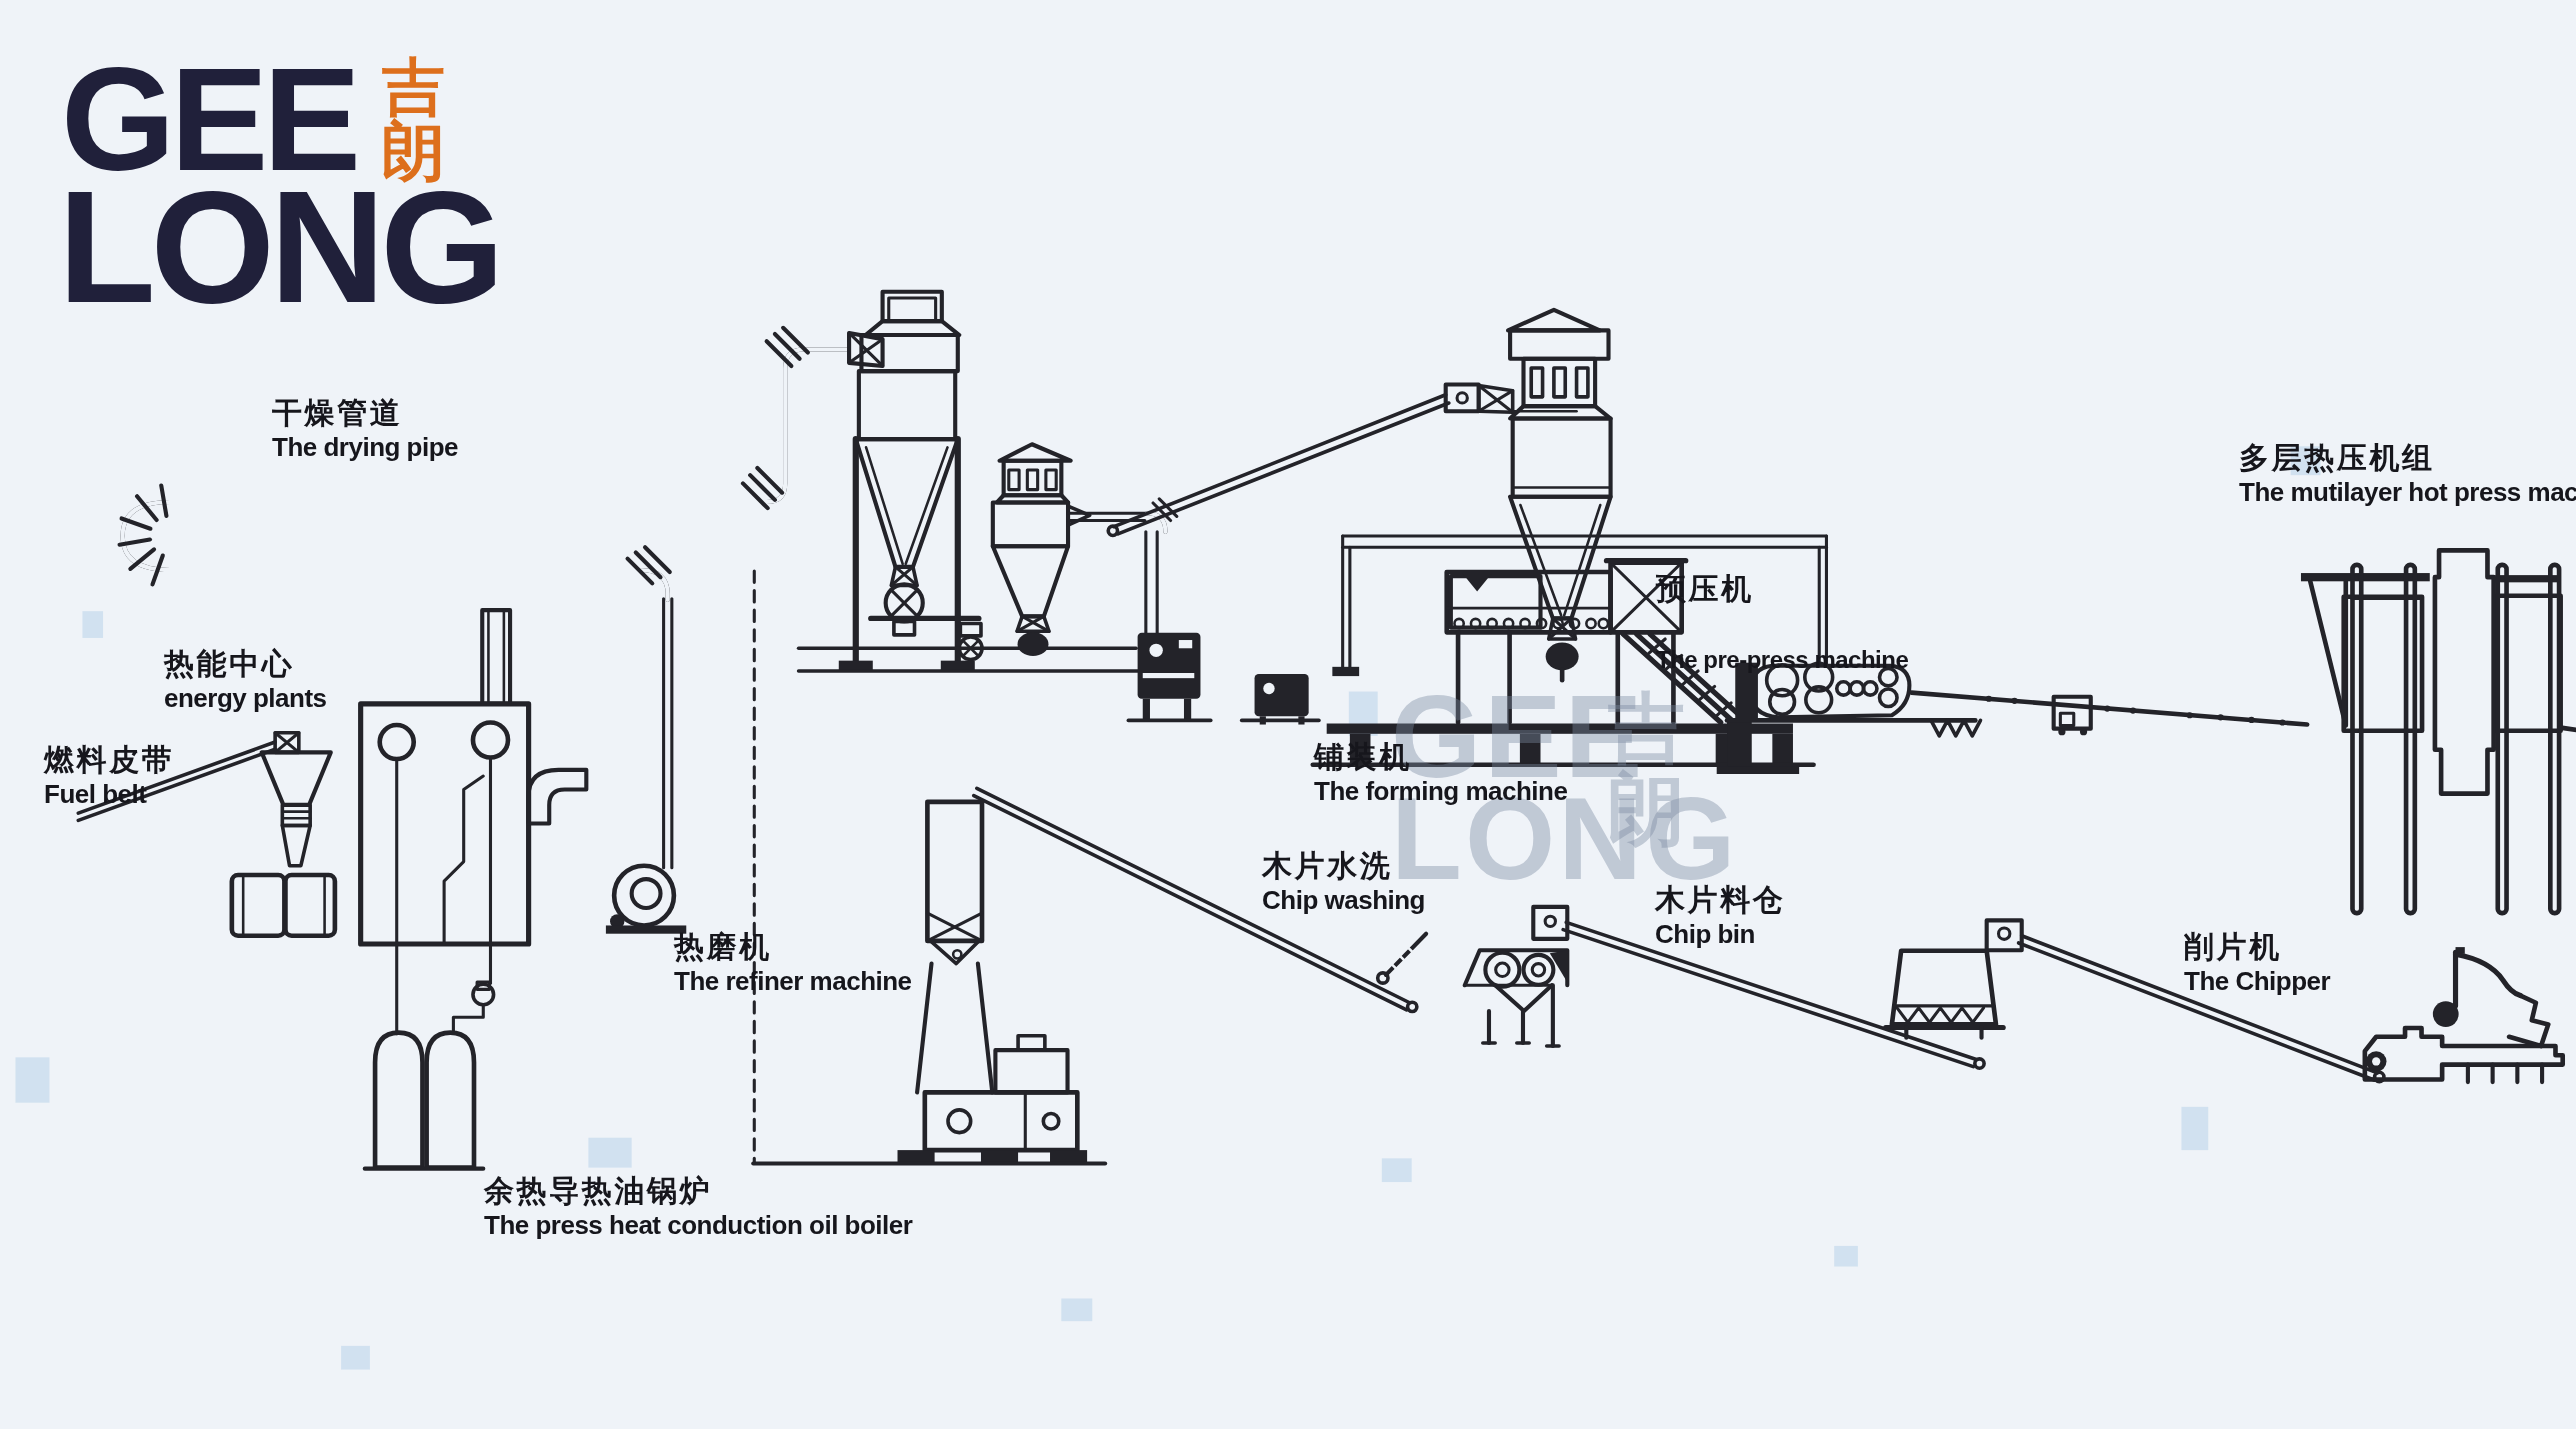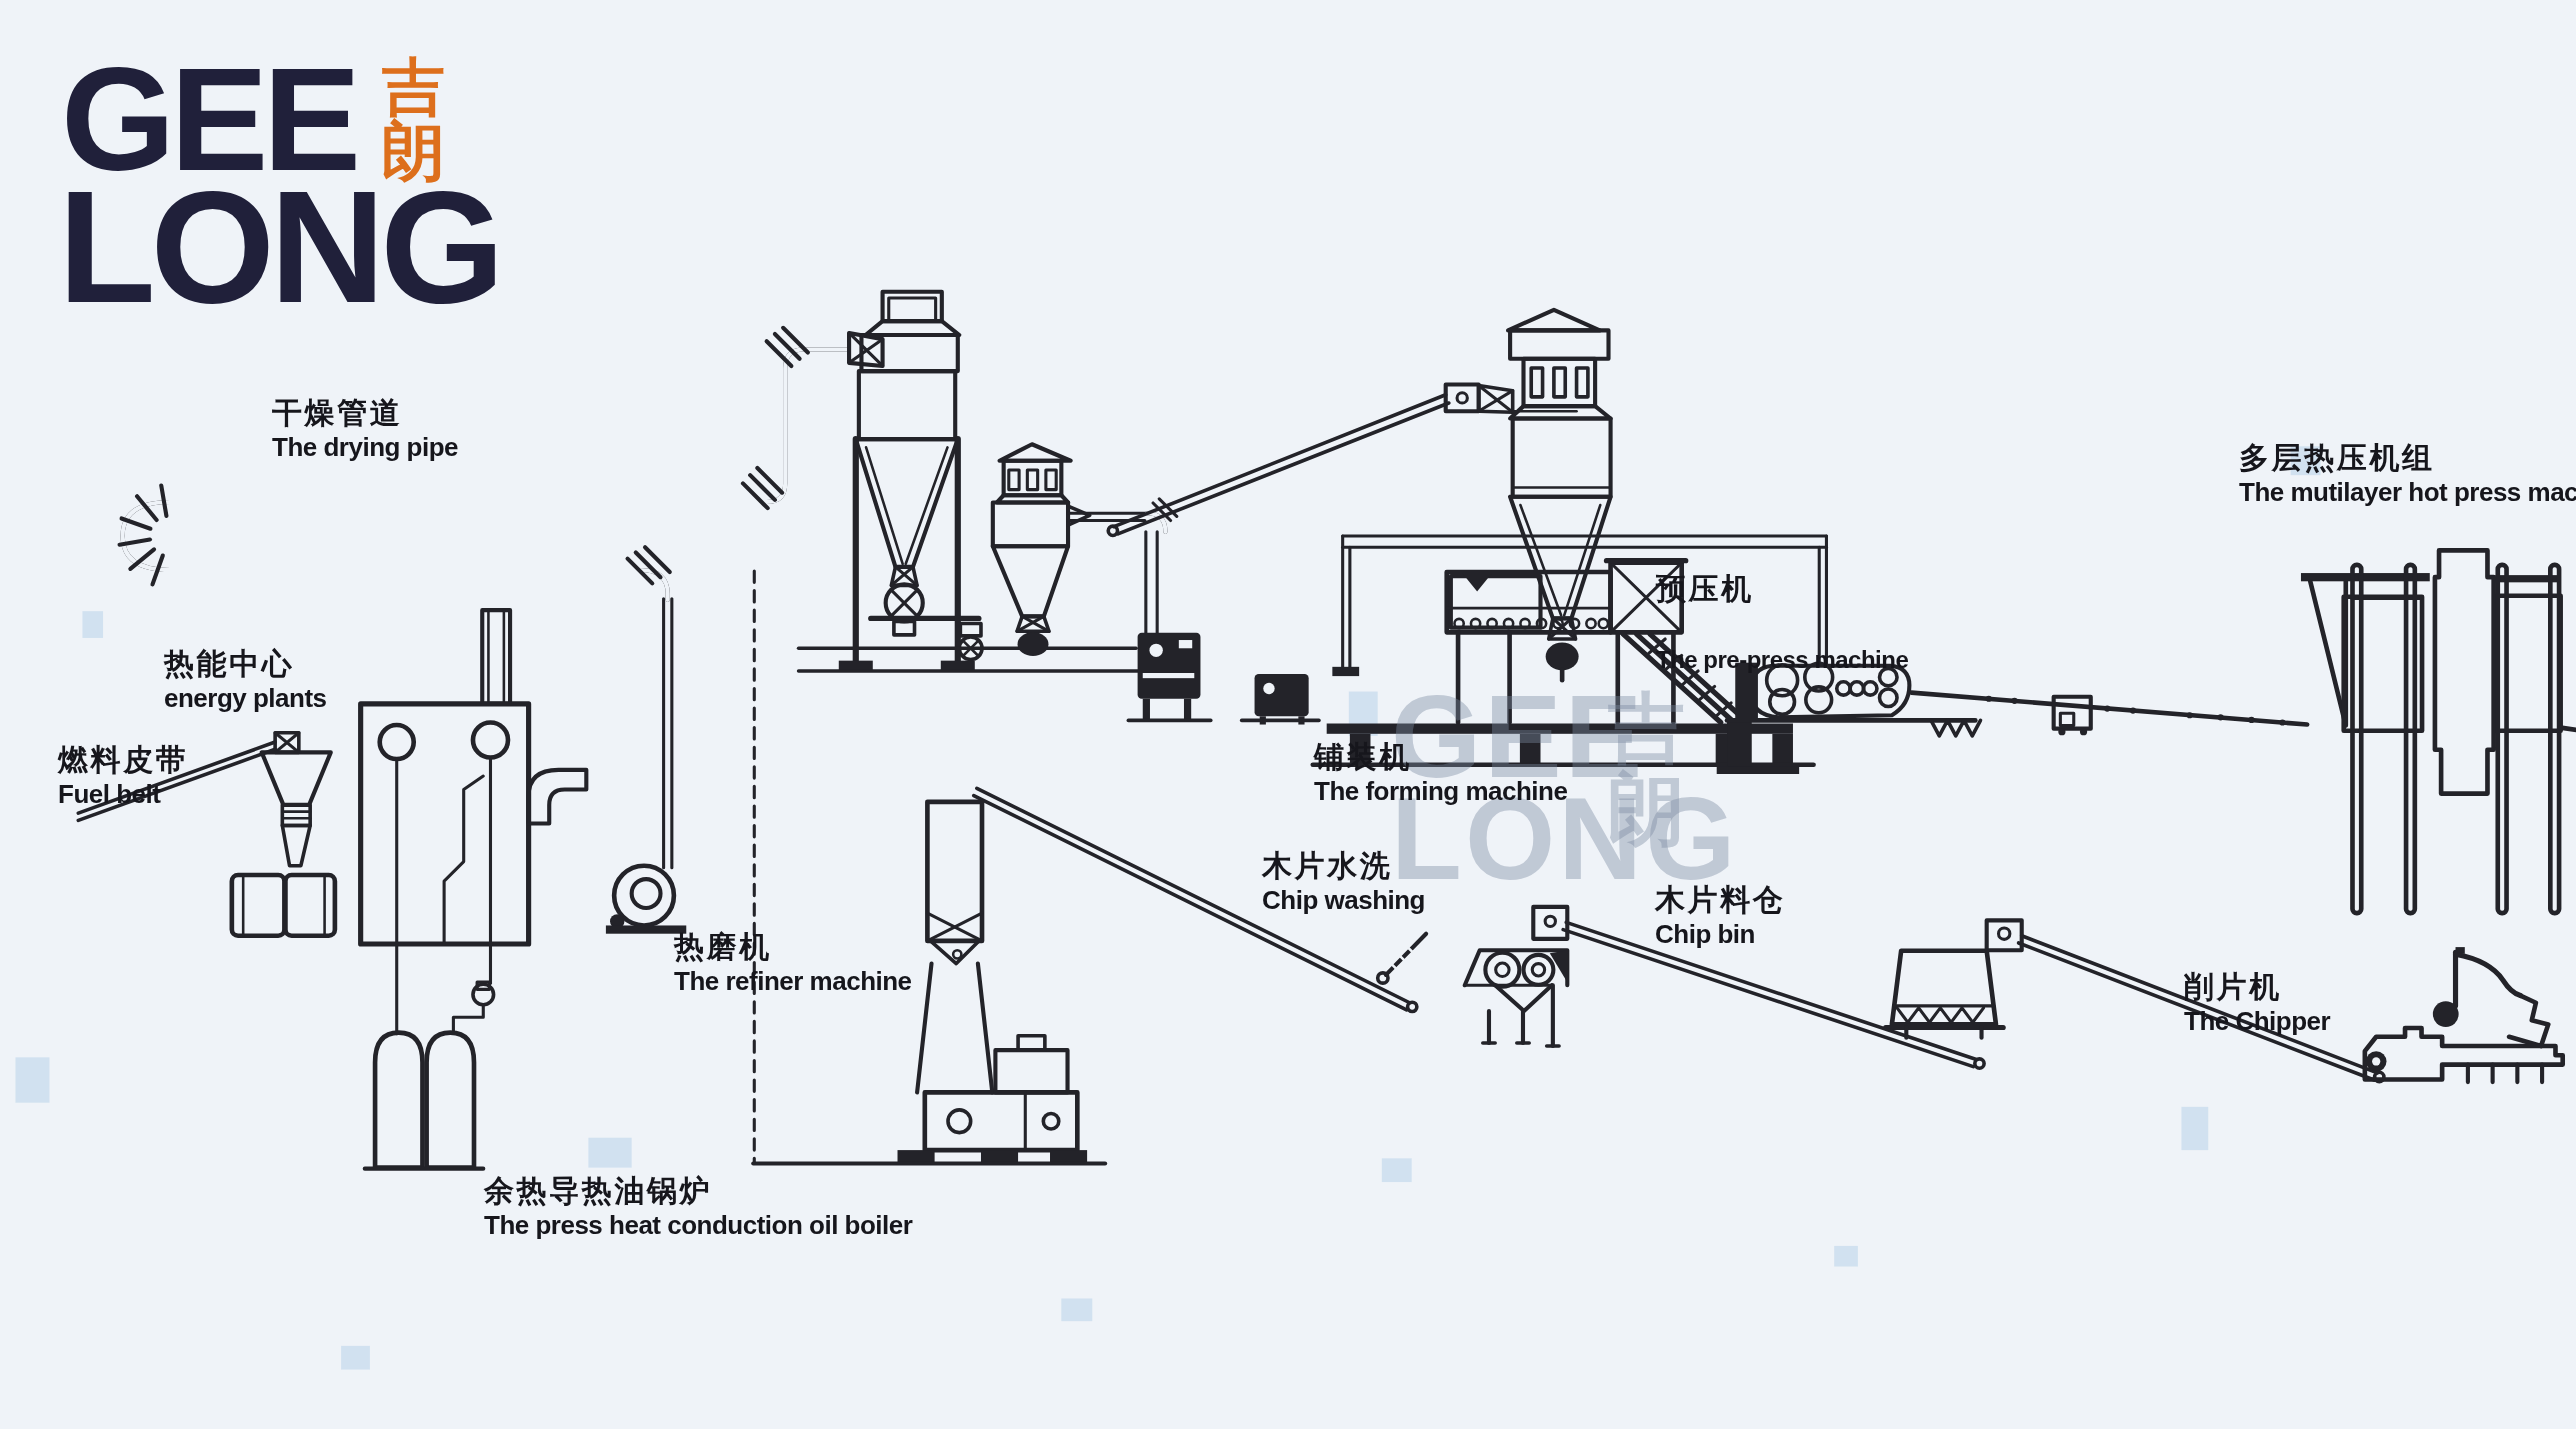--- a/index.html
+++ b/index.html
@@ -478,21 +478,21 @@
 <div class="lbl ctr" style="left:272px;top:394px;width:361px;">
   <div class="zh">干燥管道</div>
   <div class="en">The drying pipe</div>
 </div>
 
 <div class="lbl ctr" style="left:164px;top:645px;width:361px;">
   <div class="zh">热能中心</div>
   <div class="en">energy plants</div>
 </div>
 
-<div class="lbl" style="left:58px;top:741px;width:309px;">
+<div class="lbl" style="left:44px;top:741px;width:309px;">
   <div class="zh">燃料皮带</div>
   <div class="en">Fuel belt</div>
 </div>
 
 <div class="lbl" style="left:484px;top:1172px;width:567px;">
   <div class="zh">余热导热油锅炉</div>
   <div class="en">The press heat conduction oil boiler</div>
 </div>
 
 <div class="lbl ctr" style="left:674px;top:928px;width:361px;">
@@ -503,21 +503,21 @@
 <div class="lbl ctr" style="left:1262px;top:847px;width:361px;">
   <div class="zh">木片水洗</div>
   <div class="en">Chip washing</div>
 </div>
 
 <div class="lbl ctr" style="left:1655px;top:881px;width:361px;">
   <div class="zh">木片料仓</div>
   <div class="en">Chip bin</div>
 </div>
 
-<div class="lbl ctr" style="left:2184px;top:928px;width:361px;margin-top:40px;">
+<div class="lbl ctr" style="left:2184px;top:928px;width:361px;">
   <div class="zh">削片机</div>
   <div class="en">The Chipper</div>
 </div>
 
 <div class="lbl ctr" style="left:1314px;top:738px;width:361px;">
   <div class="zh">铺装机</div>
   <div class="en">The forming machine</div>
 </div>
 
 <div class="lbl ctr" style="left:1656px;top:570px;width:361px;">

